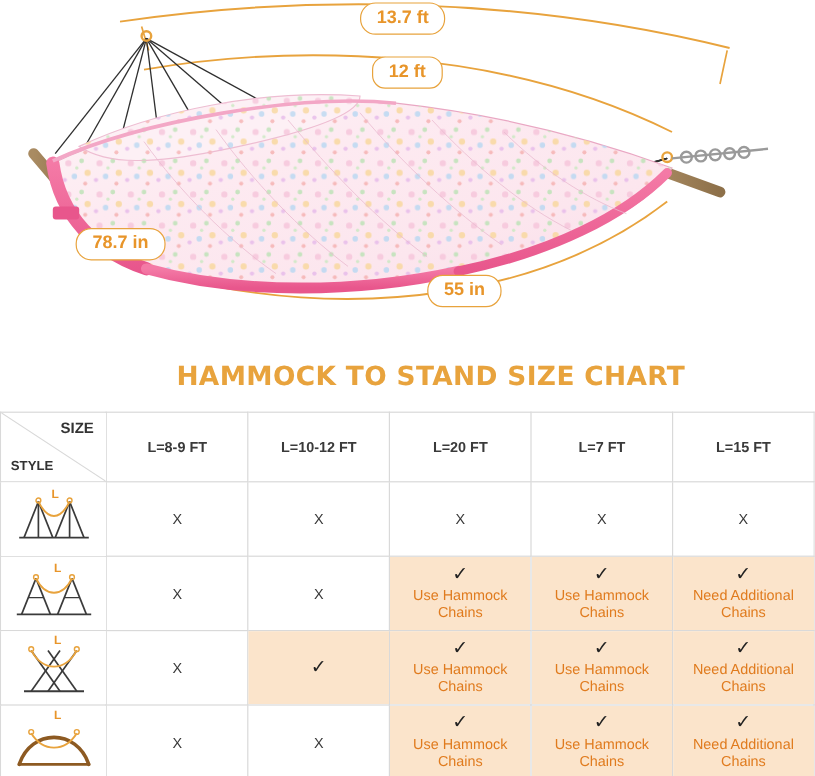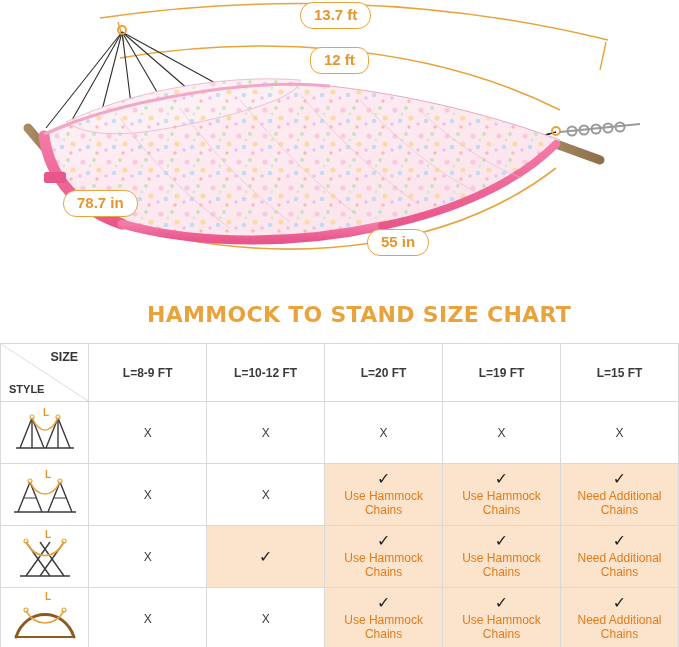--- a/index.html
+++ b/index.html
@@ -31,21 +31,21 @@
     border-radius: 13px;
     color: #e8952a;
     font-size: 15px;
     font-weight: bold;
     padding: 4px 13px;
     white-space: nowrap;
     line-height: 1.1;
   }
   #badge-137 { left: 300px; top: 2px; }
   #badge-12  { left: 310px; top: 47px; border-radius: 11px; }
-  #badge-55  { left: 367px; top: 229px; }
+  #badge-55  { left: 356px; top: 229px; }
   #badge-787 { left: 63px;  top: 190px; }
 
   
   #chart-title {
     text-align: center;
     color: #e8a33d;
     font-size: 22px;
     font-weight: bold;
     letter-spacing: 0.3px;
     margin-top: 22px;
@@ -236,21 +236,21 @@
       <th class="col-style" id="corner-cell">
         <svg class="diag" viewBox="0 0 103 58" preserveAspectRatio="none">
           <line x1="0" y1="0" x2="103" y2="58" stroke="#d9d9d9" stroke-width="1"></line>
         </svg>
         <span class="lbl-size">SIZE</span>
         <span class="lbl-style">STYLE</span>
       </th>
       <th class="col-size size-head">L=8-9 FT</th>
       <th class="col-size size-head">L=10-12 FT</th>
       <th class="col-size size-head">L=20 FT</th>
-      <th class="col-size size-head">L=19 FT</th>
+      <th class="col-size size-head">L=7 FT</th>
       <th class="col-size size-head">L=15 FT</th>
     </tr>
   </thead>
   <tbody>
 
     <tr class="data-row">
       <td class="style-cell">
         <span class="label-L" style="left:42px; top:5px;">L</span>
         <svg width="86" height="50" viewBox="0 0 86 50">
           <path d="M30 10 L 30 40" stroke="#3a3a3a" stroke-width="1.4" fill="none"></path>

